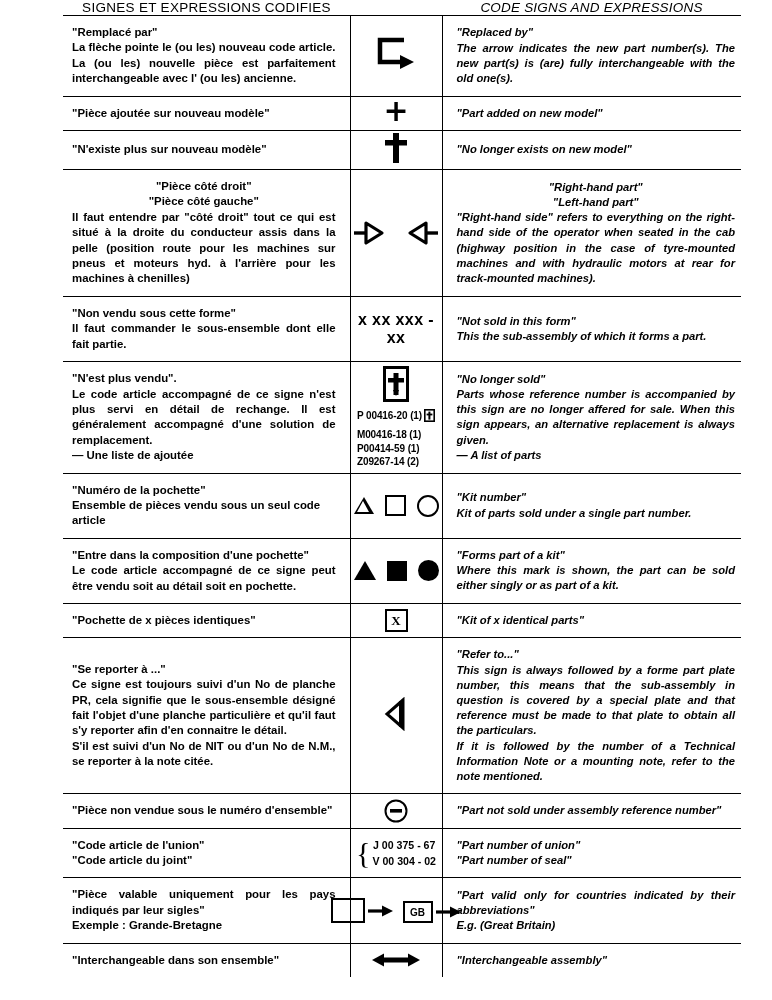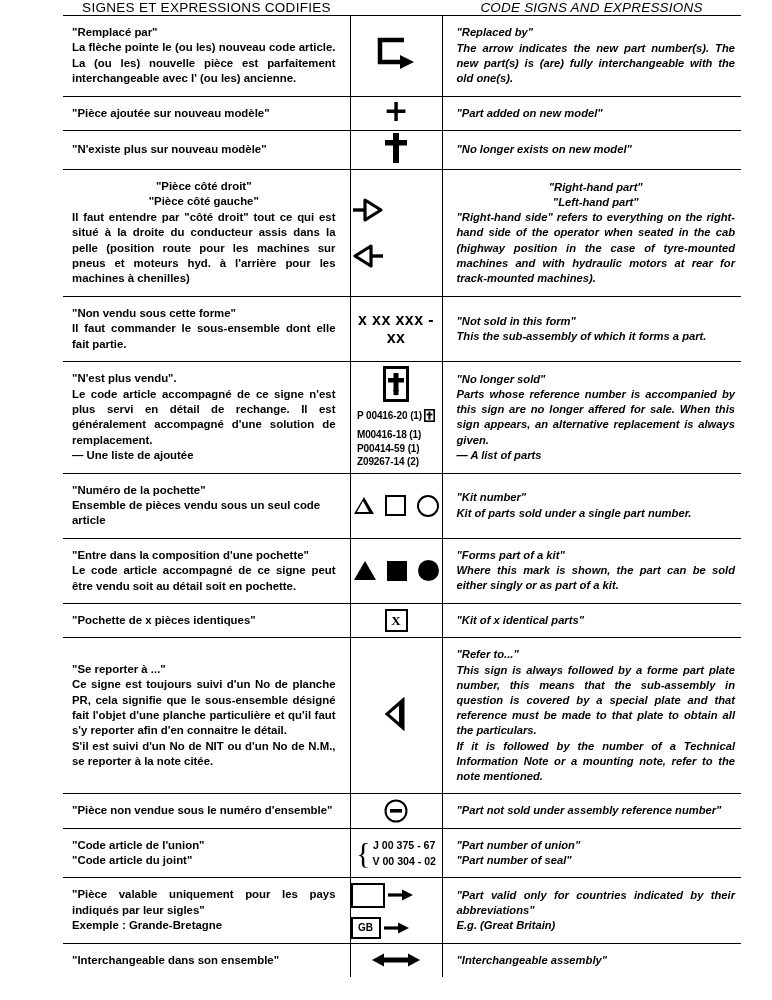--- a/index.html
+++ b/index.html
@@ -82,22 +82,22 @@
     font-weight: 600;
     text-align: justify;
   }
   .en .lead { text-align: left; }
   .en .ctr { text-align: center; }
   .en p, .fr p { margin: 0; }
 
   
   .sym-wrap {
     display: flex;
-    flex-direction: column;
-    align-items: flex-start;
+    flex-direction: row;
+    align-items: flex-end;
     justify-content: center;
     gap: 20px;
   }
   .plus {
     font-size: 30px;
     line-height: 20px;
     font-weight: 700;
     font-family: "DejaVu Sans", sans-serif;
   }
   .xxnum {

